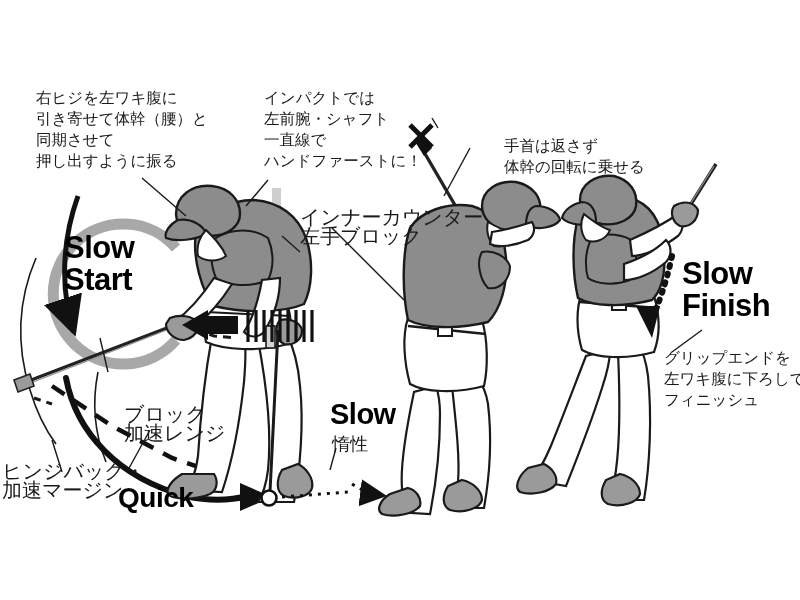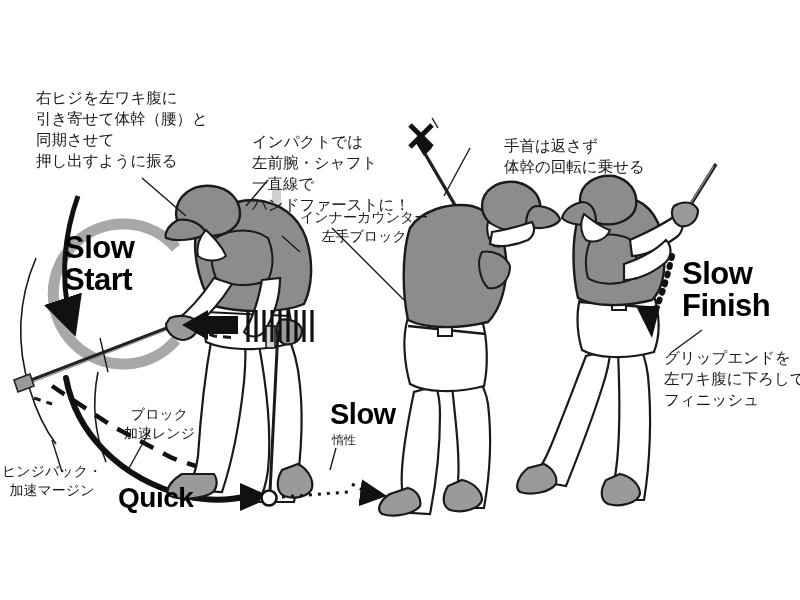--- a/index.html
+++ b/index.html
@@ -2,27 +2,27 @@
 <html><head>
 <meta charset="utf-8">
 <style>
   html,body{margin:0;padding:0;background:#fff;}
   body{width:800px;height:600px;overflow:hidden;
        font-family:"Liberation Sans","DejaVu Sans",sans-serif;}
   #stage{position:relative;width:800px;height:508px;background:#ffffff;}
   #art{position:absolute;left:0;top:0;width:800px;height:600px;}
   .jp{position:absolute;font-family:"DejaVu Sans","Liberation Sans",sans-serif;
       color:#1a1a1a;font-size:15.5px;line-height:21px;white-space:pre;letter-spacing:0px;}
-  .jp.small{font-size:14px;line-height:19px;text-align:center;}
+  .jp.small{font-size:20px;line-height:19px;}
   .en{position:absolute;font-family:"Liberation Sans","DejaVu Sans",sans-serif;
       font-weight:bold;color:#000;line-height:1.02;white-space:pre;letter-spacing:-0.5px;}
   .en.big{font-size:31px;}
   .en.mid{font-size:29px;}
   .en.qk{font-size:28px;}
-  .lbl-inertia{position:absolute;font-family:"DejaVu Sans",sans-serif;font-size:12px;color:#1a1a1a;}
+  .lbl-inertia{position:absolute;font-family:"DejaVu Sans",sans-serif;font-size:18px;color:#1a1a1a;}
 </style>
 </head>
 <body>
 
 <div id="stage">
 
   <svg id="art" viewBox="0 0 800 600">
     <defs>
       <marker id="solidArrow" markerWidth="10" markerHeight="10" refX="7" refY="4" orient="auto">
         <path d="M0,0 L8,4 L0,8 z" fill="#111"></path>
@@ -241,21 +241,21 @@
       <line x1="336" y1="448" x2="330" y2="470"></line>
       <line x1="100" y1="338" x2="108" y2="372"></line>
     </g>
   </svg>
 
   <div class="jp" style="left:36px;top:88px;">右ヒジを左ワキ腹に
 引き寄せて体幹（腰）と
 同期させて
 押し出すように振る</div>
 
-  <div class="jp" style="left:252px;top:88px;margin-top:44px;">インパクトでは
+  <div class="jp" style="left:264px;top:88px;">インパクトでは
 左前腕・シャフト
 一直線で
 ハンドファーストに！</div>
 
   <div class="jp small" style="left:300px;top:208px;">インナーカウンター
 左手ブロック</div>
 
 
   <div class="jp" style="left:504px;top:136px;">手首は返さず
 体幹の回転に乗せる</div>

